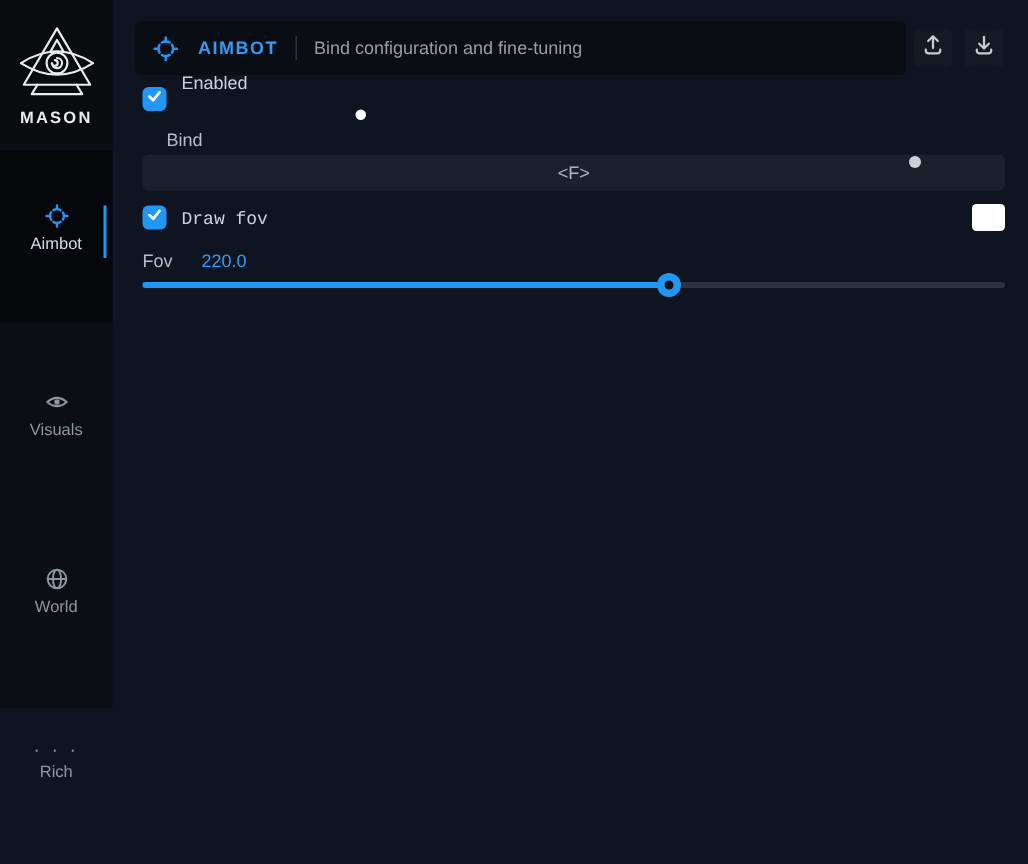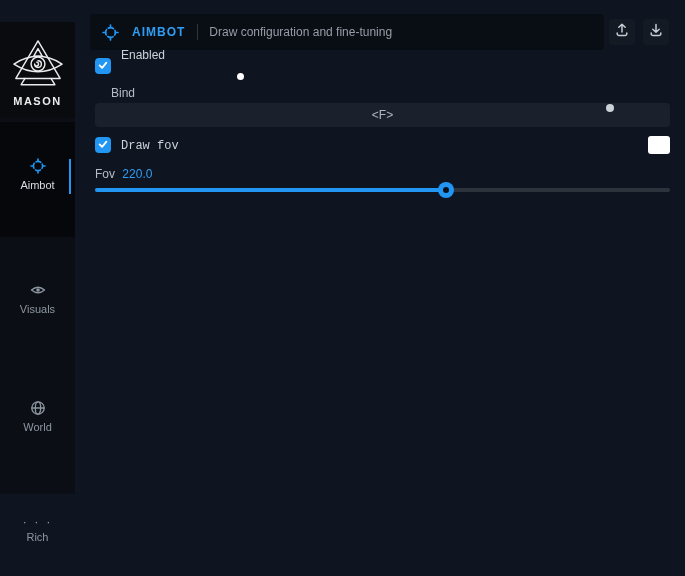--- a/index.html
+++ b/index.html
@@ -16,21 +16,21 @@
     --text-dim:#8d97a1;
     --text-label:#b6bdc6;
     --track-bg:#2c333d;
   }
   *{box-sizing:border-box;margin:0;padding:0;}
   html,body{width:685px;height:576px;overflow:hidden;}
   body{font-family:"Liberation Sans","DejaVu Sans",sans-serif;background:var(--main-bg);}
   .app{position:relative;width:685px;height:576px;background:var(--main-bg);overflow:hidden;}
 
   
-  .sidebar{position:absolute;left:0;top:0;width:75px;height:472px;background:var(--sidebar-bg);margin-top:22px;}
+  .sidebar{position:absolute;left:0;top:0;width:75px;height:472px;background:var(--sidebar-bg);}
   .logo-block{position:absolute;left:0;top:0;width:75px;height:96px;background:var(--sidebar-logo-bg);
     display:flex;flex-direction:column;align-items:center;justify-content:flex-start;padding-top:16px;}
   .logo-block svg{display:block;}
   .logo-text{margin-top:3px;font-size:11px;font-weight:bold;letter-spacing:1.5px;color:#e9ebed;}
 
   .active-block{position:absolute;left:0;top:100px;width:75px;height:115px;background:var(--sidebar-active-bg);}
   .accent-bar{position:absolute;left:69px;top:137px;width:2px;height:35px;background:var(--accent);}
 
   .side-item{position:absolute;left:0;width:75px;display:flex;flex-direction:column;align-items:center;cursor:default;}
   .side-item .icon{width:16px;height:16px;display:flex;align-items:center;justify-content:center;}
@@ -63,21 +63,21 @@
 
   .bind-label{position:absolute;left:20px;top:86px;font-size:12px;color:var(--text-label);margin-left:16px;}
   .bind-field{position:absolute;left:20px;top:103px;width:575px;height:24px;background:var(--field-bg);
     border-radius:4px;display:flex;align-items:center;justify-content:center;cursor:pointer;}
   .bind-value{font-size:12px;color:#aeb6c0;}
 
   .swatch{position:absolute;left:573px;top:136px;width:22px;height:18px;border-radius:3px;background:#fff;cursor:pointer;}
 
   .fov-row{position:absolute;left:20px;top:167px;font-size:12px;}
   .fov-label{color:var(--text-label);}
-  .fov-value{color:var(--accent-text);margin-left:4px;}
+  .fov-value{color:var(--accent-text);margin-left:16px;}
 
   .slider{position:absolute;left:20px;top:188px;width:575px;height:4px;border-radius:2px;background:var(--track-bg);cursor:pointer;}
   .slider-fill{position:absolute;left:0;top:0;height:4px;border-radius:2px;background:var(--accent);width:61%;}
   .slider-thumb{position:absolute;top:50%;left:61%;width:16px;height:16px;border-radius:50%;
     background:var(--accent);transform:translate(-50%,-50%);display:flex;align-items:center;justify-content:center;}
   .thumb-hole{width:6px;height:6px;border-radius:50%;background:#0c1119;}
 
   .cursor-dot{position:absolute;left:162px;top:73px;width:7px;height:7px;border-radius:50%;background:#fff;}
   .indicator-dot{position:absolute;left:531px;top:104px;width:8px;height:8px;border-radius:50%;background:#ccd1d8;}
 
@@ -148,21 +148,21 @@
 
     <div class="header-bar">
       <span class="h-icon">
         <svg width="17" height="17" viewBox="0 0 16 16" fill="none" stroke="#2196f3" stroke-width="1.6">
           <circle cx="8" cy="8" r="4.6" stroke-dasharray="5.1 2.1" stroke-dashoffset="2.6"></circle>
           <path d="M8 1 V3.4 M8 12.6 V15 M1 8 H3.4 M12.6 8 H15"></path>
         </svg>
       </span>
       <span class="header-title">AIMBOT</span>
       <span class="h-divider"></span>
-      <span class="header-sub">Draw configuration and fine-tuning</span>
+      <span class="header-sub">Bind configuration and fine-tuning</span>
     </div>
 
     <div class="icon-btn upload">
       <span>
         <svg width="16" height="16" viewBox="0 0 16 16" fill="none" stroke="#c6ccd4" stroke-width="1.5">
           <path d="M8 10 V2.5 M4.8 5.3 L8 2.2 L11.2 5.3"></path>
           <path d="M3.2 11 v0.8 a1.8 1.8 0 0 0 1.8 1.8 h6 a1.8 1.8 0 0 0 1.8 -1.8 V11"></path>
         </svg>
       </span>
     </div>

